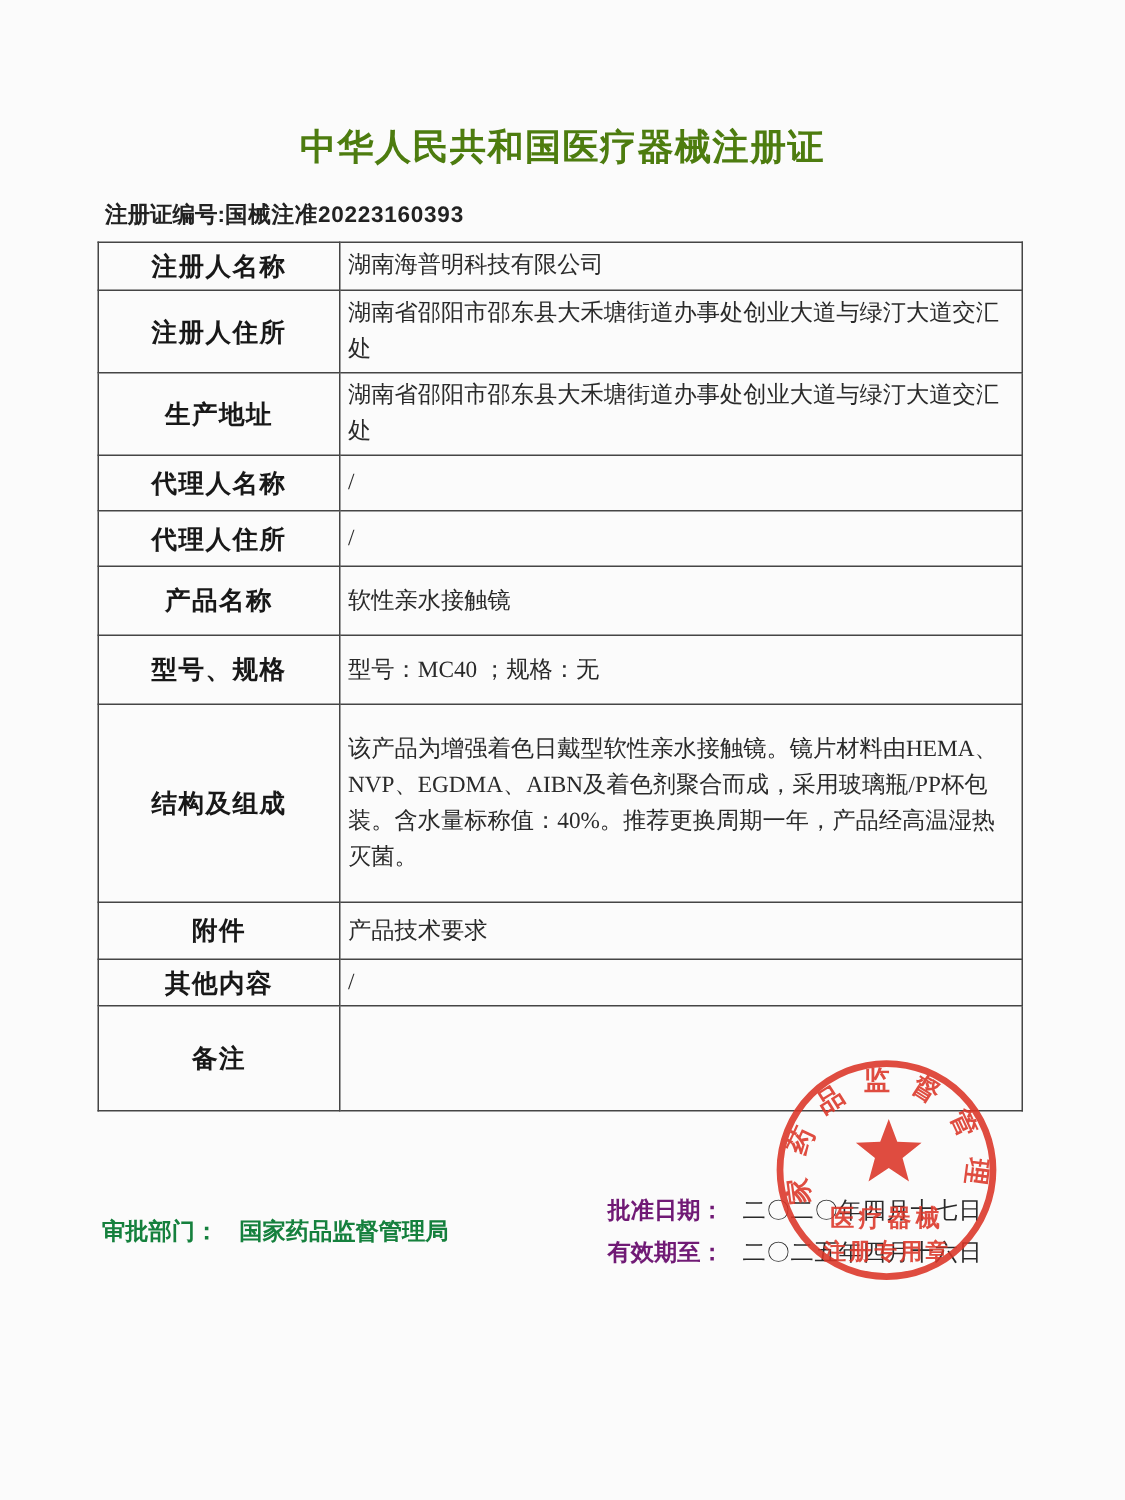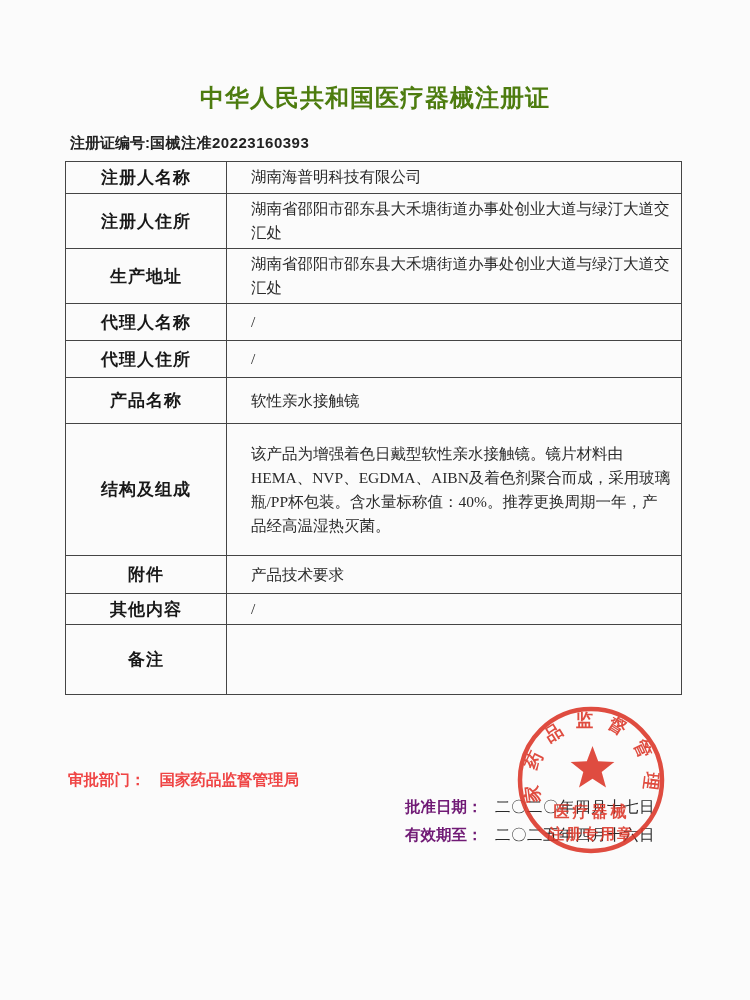--- a/index.html
+++ b/index.html
@@ -51,46 +51,46 @@
   table.cert th {
     width: 158px;
     font-family: "Liberation Sans", sans-serif;
     font-weight: 700;
     font-size: 17px;
     text-align: center;
     color: #181818;
     letter-spacing: 1px;
   }
   table.cert td {
-    padding: 3px 10px 3px 24px;
+    padding: 3px 10px 3px 5px;
     font-size: 15.5px;
     line-height: 1.55;
     color: #2a2a2a;
     text-align: left;
   }
   tr.r1  { height: 32px; }
   tr.r2  { height: 47px; }
   tr.r3  { height: 48px; }
   tr.r4  { height: 37px; }
   tr.r5  { height: 37px; }
   tr.r6  { height: 46px; }
   tr.r7  { height: 46px; }
   tr.r8  { height: 132px; }
   tr.r9  { height: 74px; }
   tr.r10 { height: 38px; }
   tr.r11 { height: 26px; }
   tr.r12 { height: 70px; }
   .footer-left {
     position: absolute;
     left: 68px;
-    top: 770px;
+    top: 811px;
     font-size: 15.5px;
     font-weight: 700;
     font-family: "Liberation Sans", sans-serif;
-    color: #ef4444;
+    color: #15803d;
   }
   .footer-left .dept { margin-left: 14px; }
   .date-row {
     position: absolute;
     left: 405px;
     width: 300px;
     font-size: 15.5px;
     color: #2a2a2a;
   }
   .date-row .lbl {
@@ -143,20 +143,24 @@
         <th>代理人名称</th>
         <td>/</td>
       </tr>
       <tr class="r5">
         <th>代理人住所</th>
         <td>/</td>
       </tr>
       <tr class="r6">
         <th>产品名称</th>
         <td>软性亲水接触镜</td>
+      </tr>
+      <tr class="r7">
+        <th>型号、规格</th>
+        <td>型号：MC40 ；规格：无</td>
       </tr>
       <tr class="r8">
         <th>结构及组成</th>
         <td>该产品为增强着色日戴型软性亲水接触镜。镜片材料由HEMA、NVP、EGDMA、AIBN及着色剂聚合而成，采用玻璃瓶/PP杯包装。含水量标称值：40%。推荐更换周期一年，产品经高温湿热灭菌。</td>
       </tr>
       <tr class="r10">
         <th>附件</th>
         <td>产品技术要求</td>
       </tr>
       <tr class="r11">

